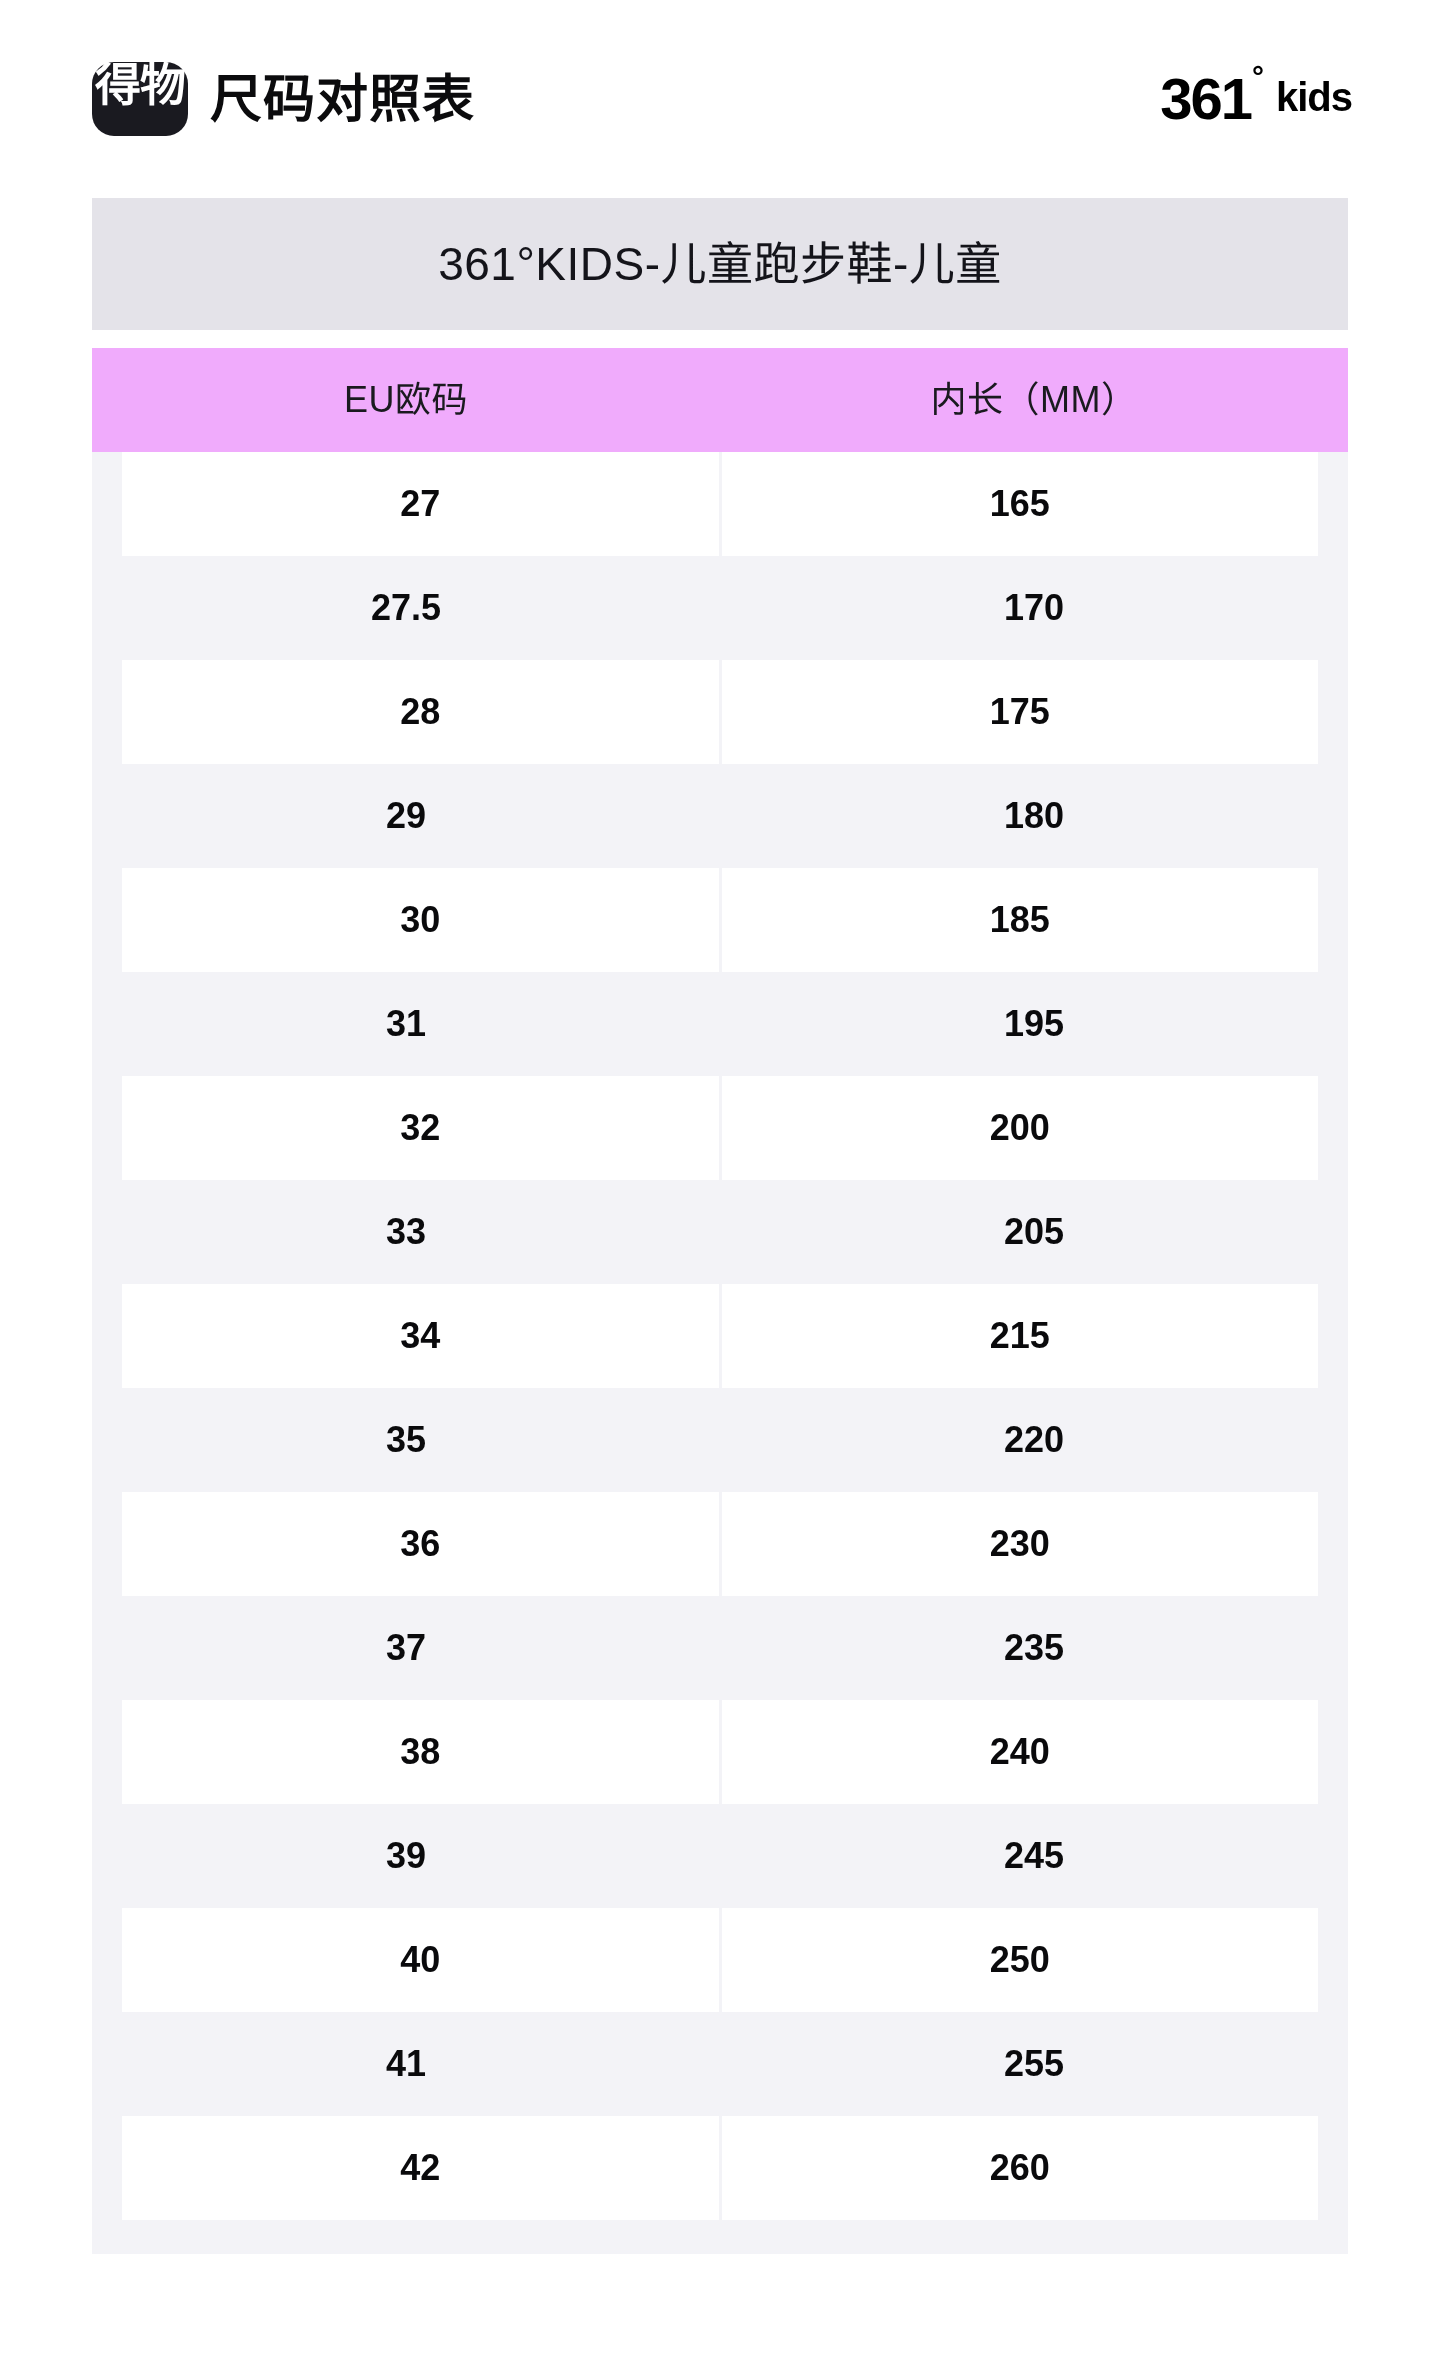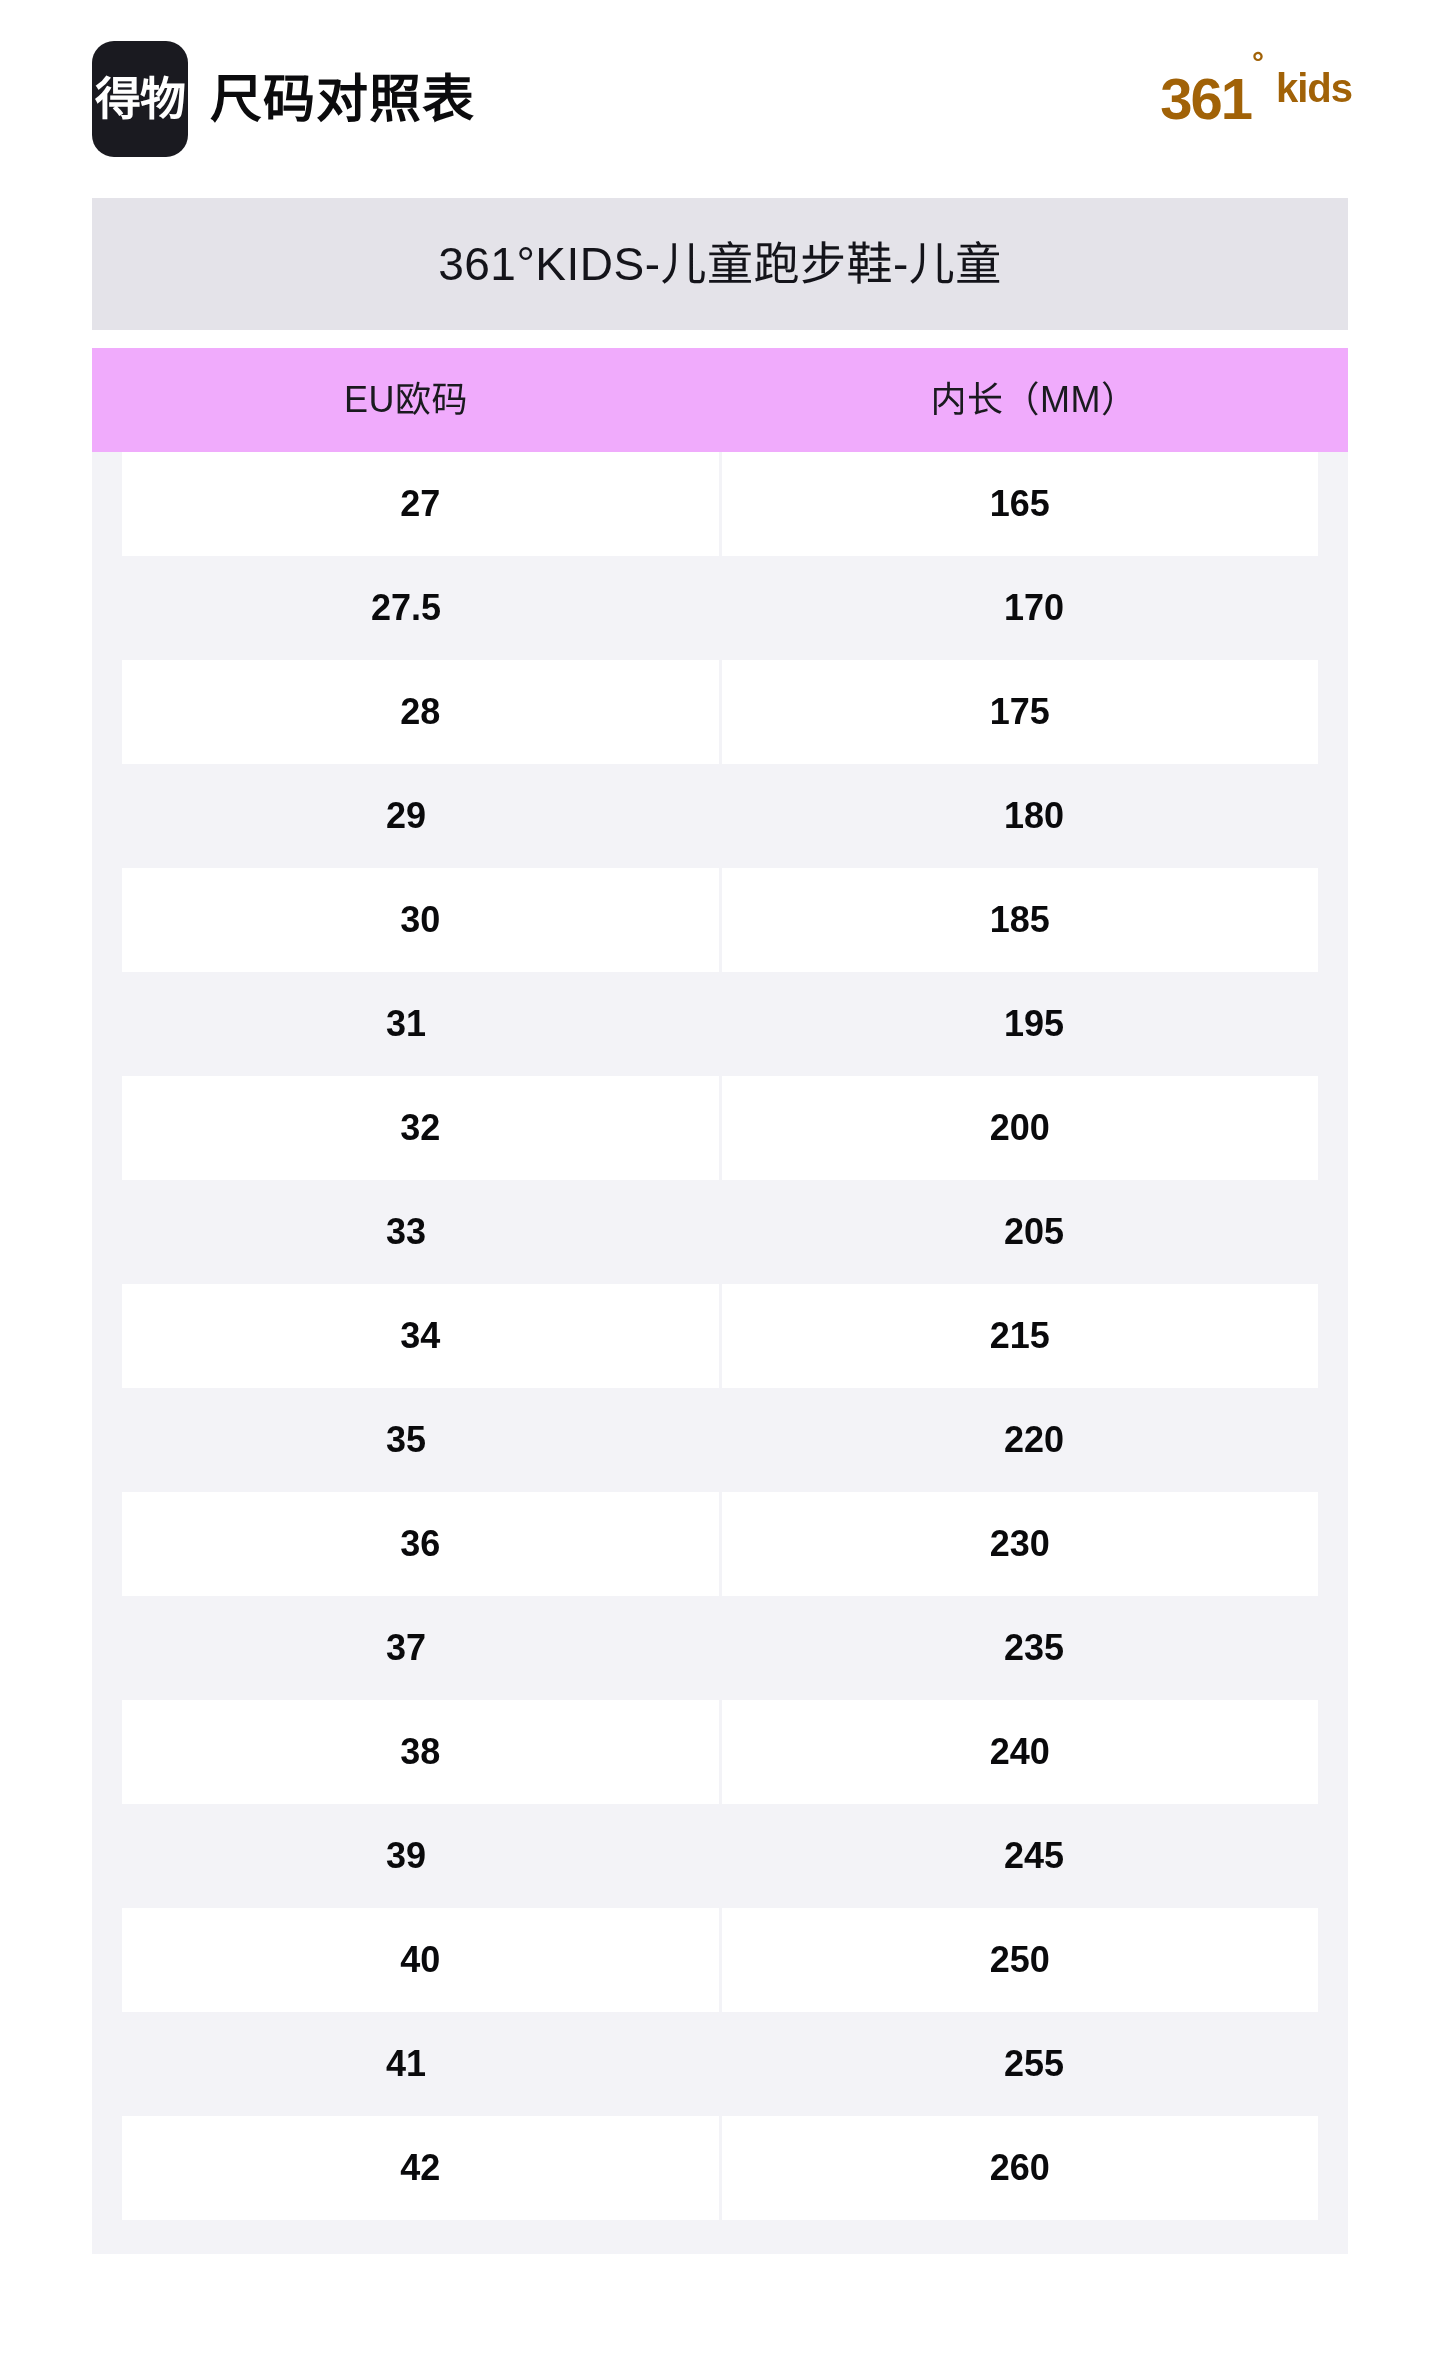--- a/index.html
+++ b/index.html
@@ -38,25 +38,25 @@
 
   .brand-block {
     display: flex;
     align-items: center;
     gap: 22px;
     flex: 1 1 auto;
   }
 
   .dewu-logo {
     width: 96px;
-    height: 116px;
+    height: 74px;
     border-radius: 22px;
     background: #1a1a20;
     display: flex;
-    align-items: center;
+    align-items: flex-start;
     justify-content: center;
     flex: 0 0 auto;
   }
   .dewu-logo-text {
     color: #ffffff;
     font-size: 46px;
     line-height: 1;
     font-weight: 700;
     letter-spacing: -1px;
     font-family: "Liberation Sans", "DejaVu Sans", sans-serif;
@@ -68,22 +68,22 @@
     color: #0b0b0d;
     font-weight: 700;
     letter-spacing: 1px;
     white-space: nowrap;
   }
 
   
   .kids-logo {
     flex: 0 0 auto;
     display: flex;
-    align-items: flex-start;
-    color: #a16207;
+    align-items: center;
+    color: #000000;
     line-height: 1;
     white-space: nowrap;
   }
   .kids-logo .num {
     font-size: 58px;
     font-weight: 700;
     letter-spacing: -2px;
   }
   .kids-logo .deg {
     font-size: 30px;

